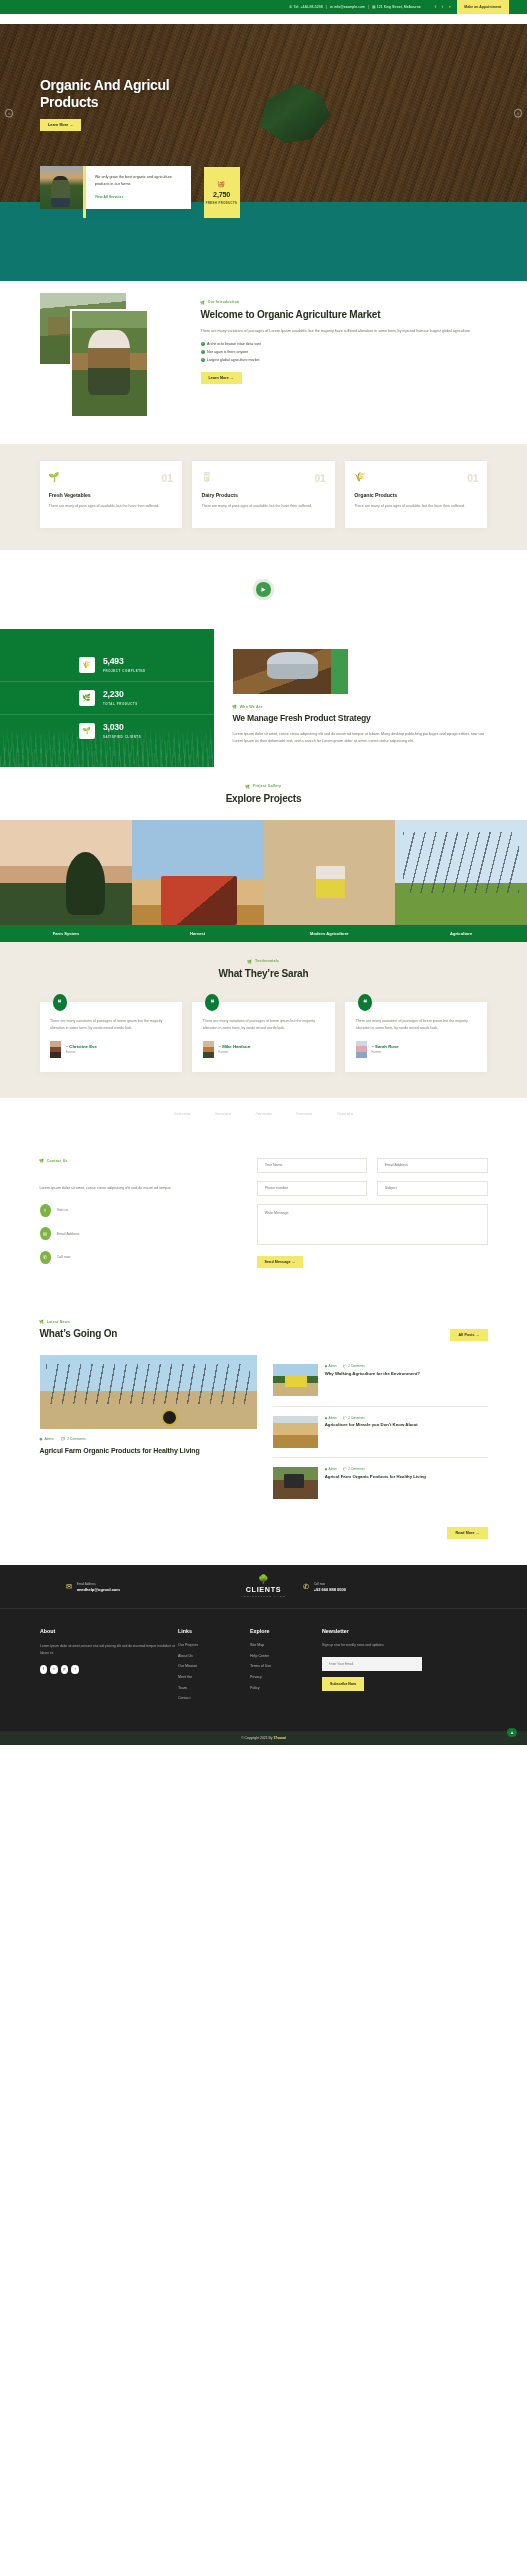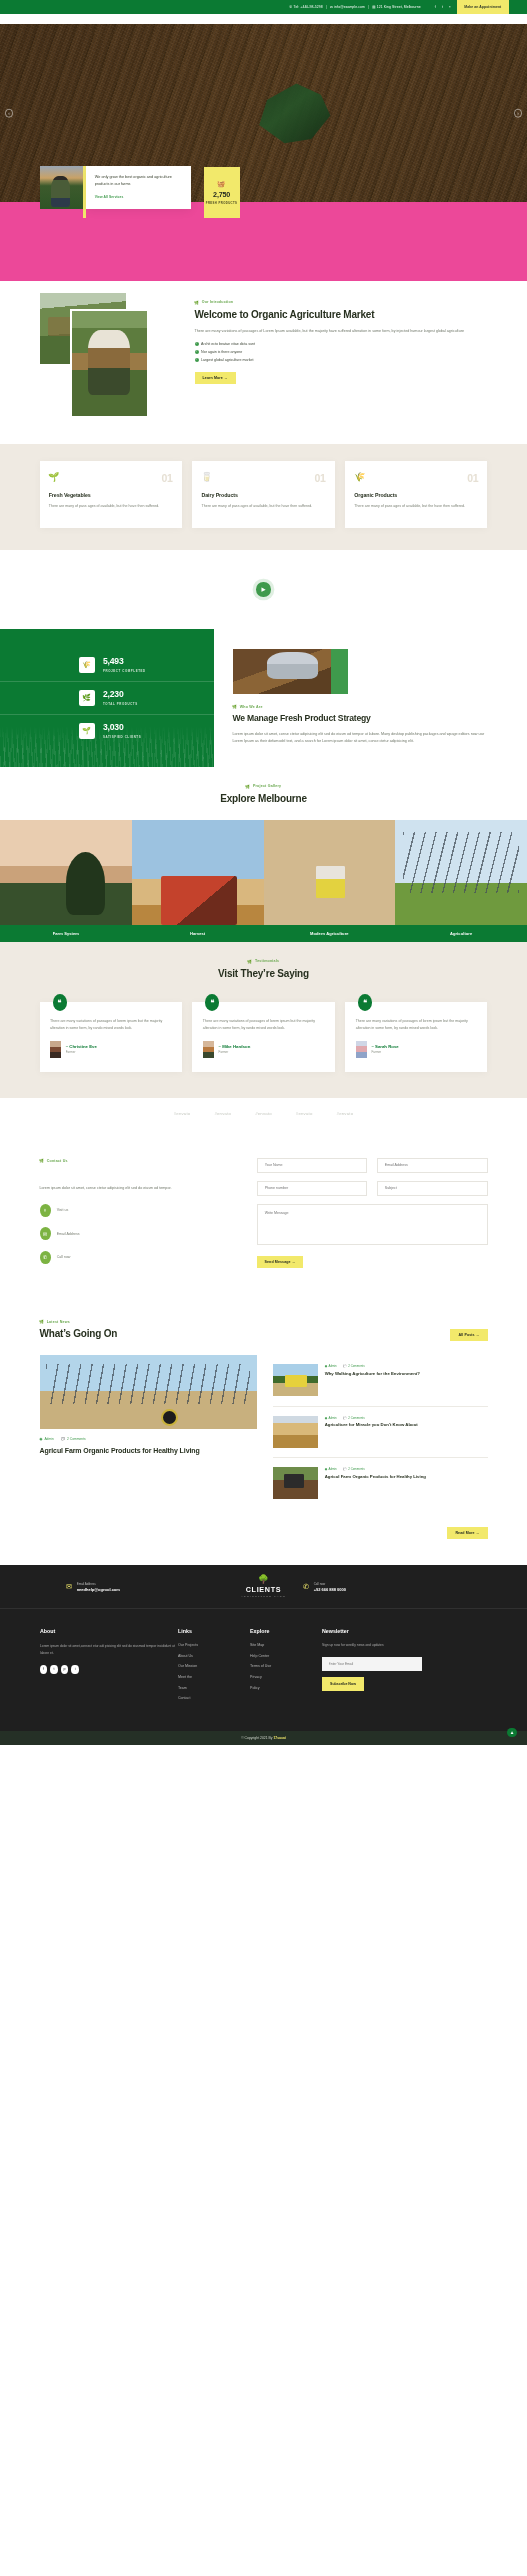--- a/index.html
+++ b/index.html
@@ -82,21 +82,21 @@
     position:absolute; top:50%; transform:translateY(-50%);
     width:8.6px; height:8.6px; border-radius:50%;
     border:0.7px solid rgba(255,255,255,.5);
     color:rgba(255,255,255,.75); font-size:4.6px;
     display:flex; align-items:center; justify-content:center; z-index:5; cursor:pointer;
   }
   .hero-arrow.left{ left:4.6px; }
   .hero-arrow.right{ right:4.6px; }
 
   
-  .featstrip{ position:relative; height:79px; background:#ec4899; }
+  .featstrip{ position:relative; height:79px; background:#0f766e; }
   .fs-inner{ position:absolute; left:40px; top:-36px; display:flex; align-items:flex-start; }
   .fs-photo{
     width:43px; height:43px;
     background:
       linear-gradient(180deg,#9aa6b4 0%, #c9a267 28%, #3c5a2c 46%, #2f5426 100%);
     position:relative; overflow:hidden;
   }
   .fs-photo::after{
     content:""; position:absolute; left:26%; top:24%; width:44%; height:72%;
     background:linear-gradient(180deg,#2c2a26 0 14%, #4a5c38 14% 72%, #2c3a4a 72% 100%);
@@ -112,21 +112,21 @@
   .fs-stat{
     width:36px; height:51px; background:#f2e96b; margin-left:13px; margin-top:1.3px;
     display:flex; flex-direction:column; align-items:center; justify-content:center; gap:2px;
   }
   .fs-stat .ico{ font-size:6.6px; line-height:1; color:#3d3b12;}
   .fs-stat .num{ font-size:7.2px; font-weight:bold; color:#23291f; letter-spacing:-0.2px;}
   .fs-stat .lbl{ font-size:2.8px; font-weight:bold; letter-spacing:0.4px; color:#4a4a22; text-align:center; line-height:1.5;}
 
   
   .welcome{ background:#fff; padding:12px 0 22.4px; }
-  .welcome-row{ display:flex; gap:0; align-items:flex-start; }
+  .welcome-row{ display:flex; gap:6px; align-items:flex-start; }
   .welcome-imgs{ position:relative; width:155px; height:129px; flex:none;}
   .wi-a{
     position:absolute; left:0; top:0; width:86px; height:71px;
     background:linear-gradient(175deg,#b9c9ae 0 20%, #6f8a4e 20% 55%, #4f6d35 55% 100%);
     overflow:hidden;
   }
   .wi-a::before{
     content:""; position:absolute; left:10%; top:34%; width:80%; height:26%;
     background:#8a6a3c; opacity:.55; border-radius:2px;
   }
@@ -389,20 +389,24 @@
       <div class="tb-tail"></div>
     </div>
   </div>
 
   <div class="header"></div>
 
   <div class="hero">
     <div class="hero-noise"></div>
     <div class="hero-arrow left">‹</div>
     <div class="hero-arrow right">›</div>
+    <div class="hero-content">
+      <div class="hero-title">Organic And Agricul Products</div>
+      <button class="btn-yellow hero-btn">Learn More  →</button>
+    </div>
   </div>
 
   <div class="featstrip">
     <div class="fs-inner">
       <div class="fs-photo"></div>
       <div class="fs-stripe"></div>
       <div class="fs-card">
         <p>We only grow the best organic and agriculture products in our farms</p>
         <a class="fs-link">View All Services</a>
       </div>
@@ -518,21 +522,21 @@
       <p class="body-p">Lorem ipsum dolor sit amet, conse ctetur adipisicing elit sed do eiusm od tempor ut labore. Many desktop publishing packages and wpage editors now use Lorem Ipsum as their defamodel text, and a search for Lorem ipsum dolor sit amet, conse ctetur adipisicing elit.</p>
     </div>
   </div>
 
   <div class="projects">
     <div class="container sec-head">
       <div class="eyebrow">
         <span class="leaf">🌿</span>
         <span>Project Gallery</span>
       </div>
-      <h2 class="h2">Explore Melbourne</h2>
+      <h2 class="h2">Explore Projects</h2>
     </div>
     <div class="proj-grid">
       <div class="proj p1">
         <div class="label">Farm System</div>
       </div>
       <div class="proj p2">
         <div class="label">Harvest</div>
       </div>
       <div class="proj p3">
         <div class="label">Modern Agriculture</div>
@@ -543,21 +547,21 @@
     </div>
   </div>
 
   <div class="testi">
     <div class="container">
       <div class="sec-head">
         <div class="eyebrow">
           <span class="leaf">🌿</span>
           <span>Testimonials</span>
         </div>
-        <h2 class="h2">Visit They’re Saying</h2>
+        <h2 class="h2">What They’re Sarah</h2>
       </div>
       <div class="t-cards">
         <div class="t-card">
           <div class="t-quote">❝</div>
           <p>There are many variations of passages of lorem ipsum but the majority alteration in some form, by rando mised words look.</p>
           <div class="t-author">
             <div class="t-avatar a1"></div>
             <div>
               <div class="t-name">– Christine Eve</div>
               <div class="t-role">Farmer</div>

